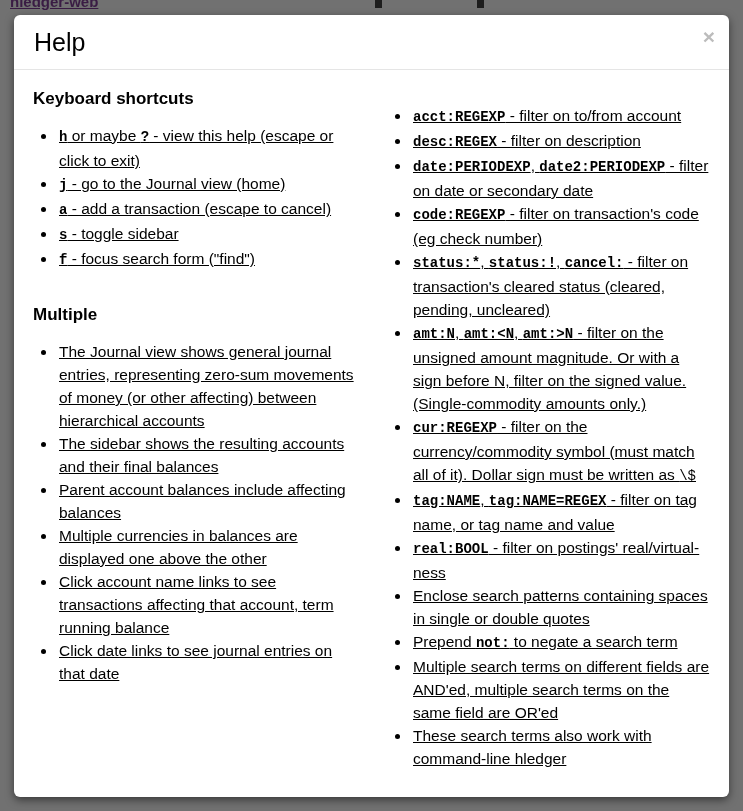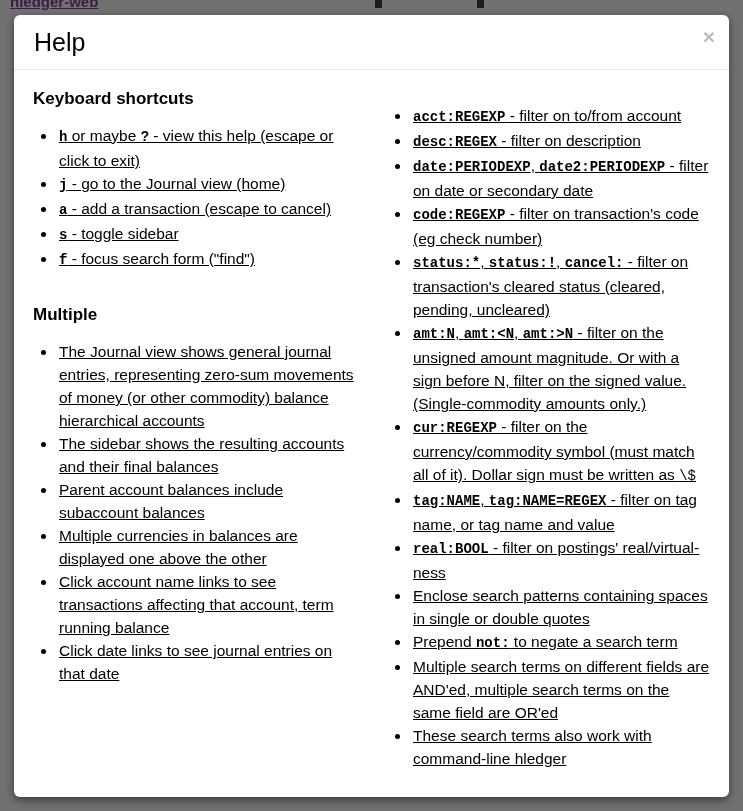--- a/index.html
+++ b/index.html
@@ -75,23 +75,23 @@
       <h3 class="section">Keyboard shortcuts</h3>
       <ul class="help-list">
           <li><code>h</code> or maybe <code>?</code> - view this help (escape or click to exit)</li>
           <li><code>j</code> - go to the Journal view (home)</li>
           <li><code>a</code> - add a transaction (escape to cancel)</li>
           <li><code>s</code> - toggle sidebar</li>
           <li><code>f</code> - focus search form ("find")</li>
         </ul>
       <h3 class="section spaced">Multiple</h3>
       <ul class="help-list">
-          <li>The Journal view shows general journal entries, representing zero-sum movements of money (or other commodity) balance hierarchical accounts</li>
+          <li>The Journal view shows general journal entries, representing zero-sum movements of money (or other affecting) between hierarchical accounts</li>
           <li>The sidebar shows the resulting accounts and their final balances</li>
-          <li>Parent account balances include subaccount balances</li>
+          <li>Parent account balances include affecting balances</li>
           <li>Multiple currencies in balances are displayed one above the other</li>
           <li>Click account name links to see transactions affecting that account, term running balance</li>
           <li>Click date links to see journal entries on that date</li>
         </ul>
     </div>
     <div class="col col-right">
       <ul class="help-list">
           <li><code>acct:REGEXP</code> - filter on to/from account</li>
           <li><code>desc:REGEX</code> - filter on description</li>
           <li><code>date:PERIODEXP</code>, <code>date2:PERIODEXP</code> - filter on date or secondary date</li>

